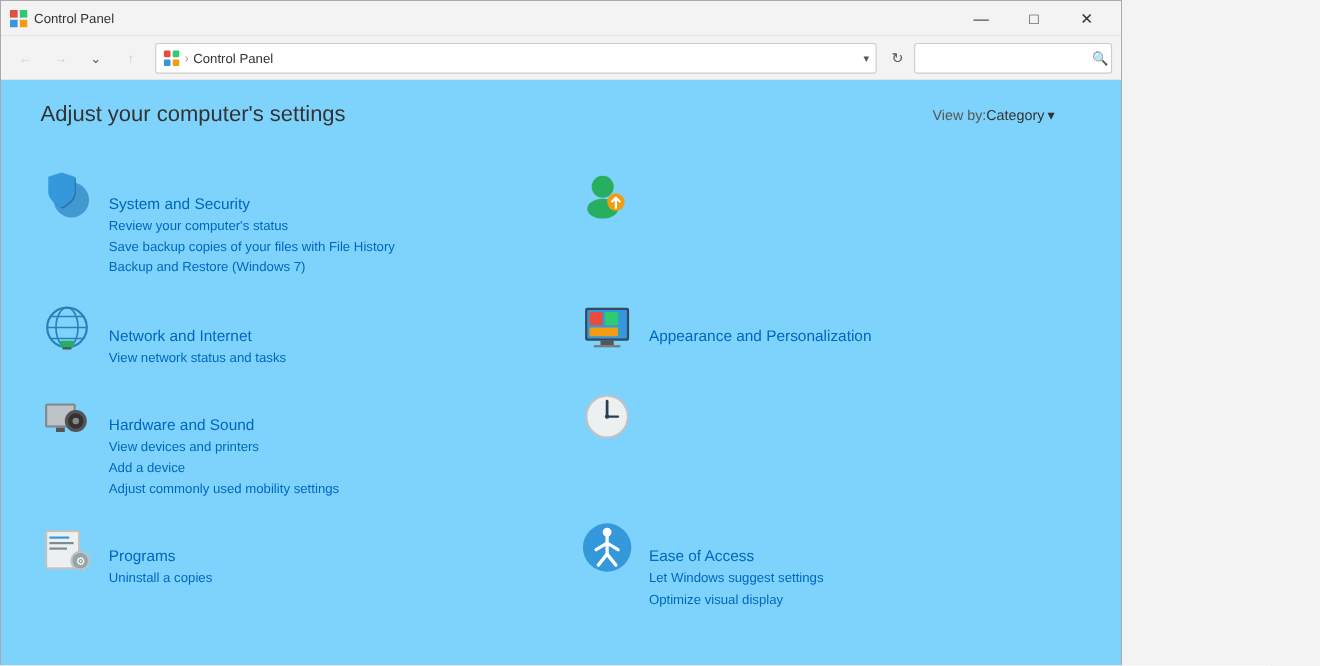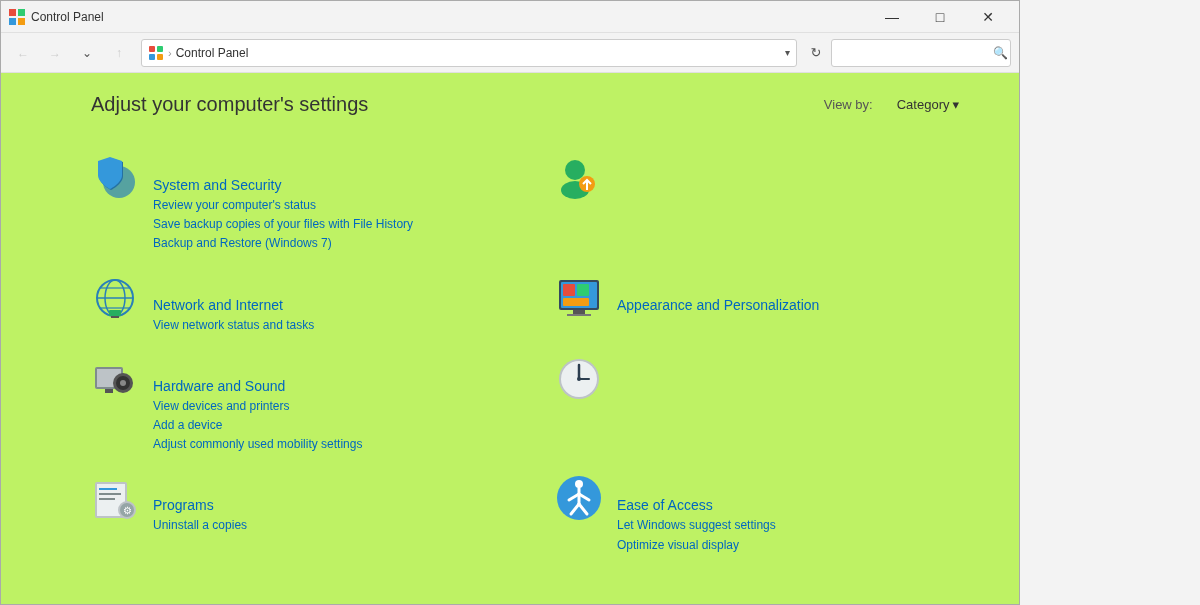--- a/index.html
+++ b/index.html
@@ -137,39 +137,39 @@
       font-size: 12px;
       background: transparent;
     }
     .search-icon {
       font-size: 12px;
       color: #888;
     }
     
     .main-content {
       flex: 1;
-      background: #bef264;
+      background: #7dd3fc;
       overflow-y: auto;
-      padding: 20px 60px 40px 90px;
+      padding: 20px 60px 40px 36px;
     }
     .page-header {
       display: flex;
       justify-content: space-between;
       align-items: center;
       margin-bottom: 28px;
     }
     .page-title {
       font-size: 20px;
       font-weight: 300;
       color: #333;
     }
     .view-by {
       display: flex;
       align-items: flex-start;
-      gap: 24px;
+      gap: 0;
       font-size: 13px;
       color: #555;
     }
     .view-by-label { color: #555; }
     .view-by-value {
       color: #333;
       cursor: pointer;
       display: flex;
       align-items: center;
       gap: 3px;

